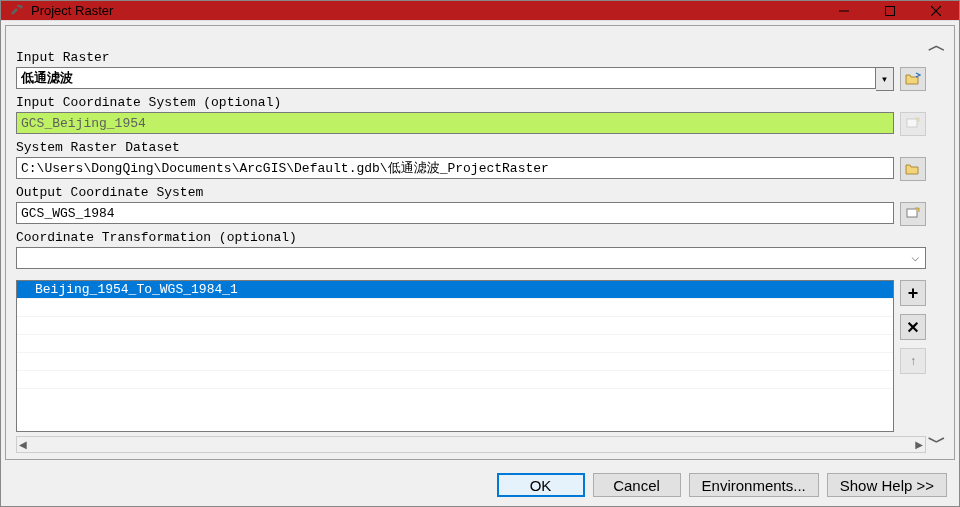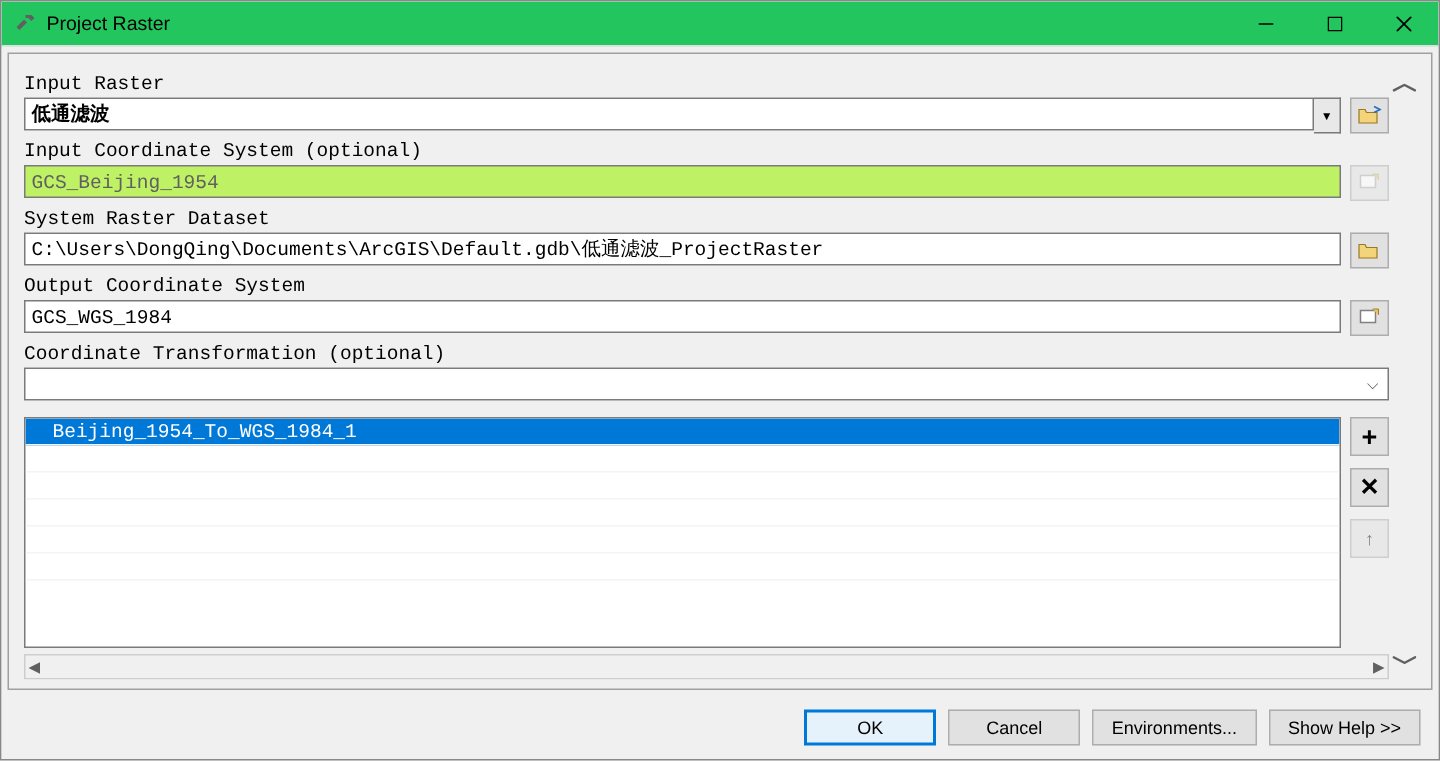--- a/index.html
+++ b/index.html
@@ -8,25 +8,25 @@
   font-size: 12px;
   background: #fff;
   width: 960px;
   height: 507px;
   overflow: hidden;
   display: flex;
   flex-direction: column;
   border: 1px solid #888;
 }
 .titlebar {
-  height: 30px;
+  height: 20px;
   display: flex;
   align-items: center;
   padding: 0 0 0 8px;
-  background: #22c55e;
+  background: #b91c1c;
   border-bottom: 1px solid #ddd;
 }
 .titlebar .icon { margin-right: 6px; display: flex; align-items: center; }
 .titlebar .title { font-size: 13px; flex: 1; }
 .titlebar .winbtns { display: flex; }
 .titlebar .winbtn {
   width: 46px; height: 30px;
   display: flex; align-items: center; justify-content: center;
   font-size: 14px; cursor: default;
 }
@@ -68,21 +68,21 @@
   line-height: 1;
   font-weight: bold;
 }
 .field-label {
   font-family: "Consolas", "Courier New", monospace;
   font-size: 13px;
   color: #000;
   margin-top: 4px;
   margin-bottom: 2px;
 }
-.field-label.first { margin-top: 4px; }
+.field-label.first { margin-top: 16px; }
 .field-row {
   display: flex;
   align-items: stretch;
   gap: 6px;
 }
 .field-input {
   flex: 1;
   height: 22px;
   border: 1px solid #7a7a7a;
   background: #fff;
@@ -199,21 +199,21 @@
   justify-content: flex-end;
   gap: 8px;
   padding: 0 12px;
 }
 .btn {
   min-width: 88px;
   height: 24px;
   padding: 0 12px;
   border: 1px solid #adadad;
   background: #e1e1e1;
-  font-size: 12px;
+  font-size: 15px;
   cursor: pointer;
   display: flex;
   align-items: center;
   justify-content: center;
 }
 .btn.default {
   border: 2px solid #0078d7;
   background: #e5f1fb;
 }
 svg { display: block; }

